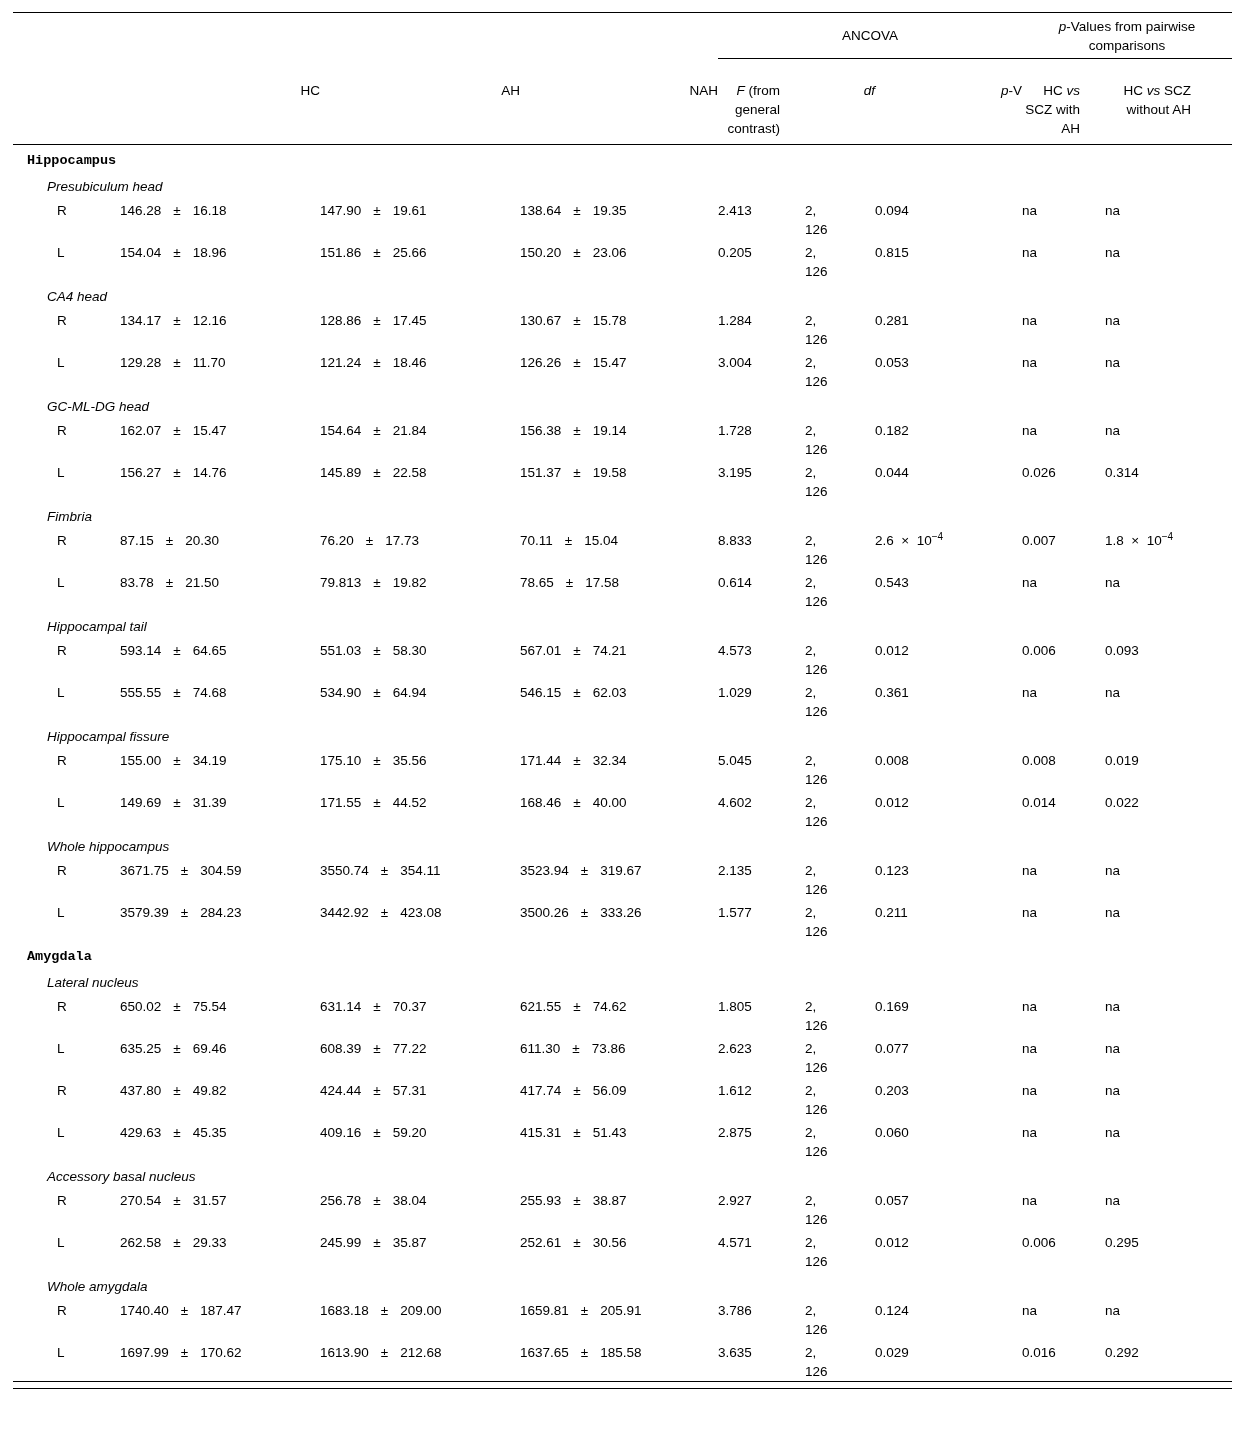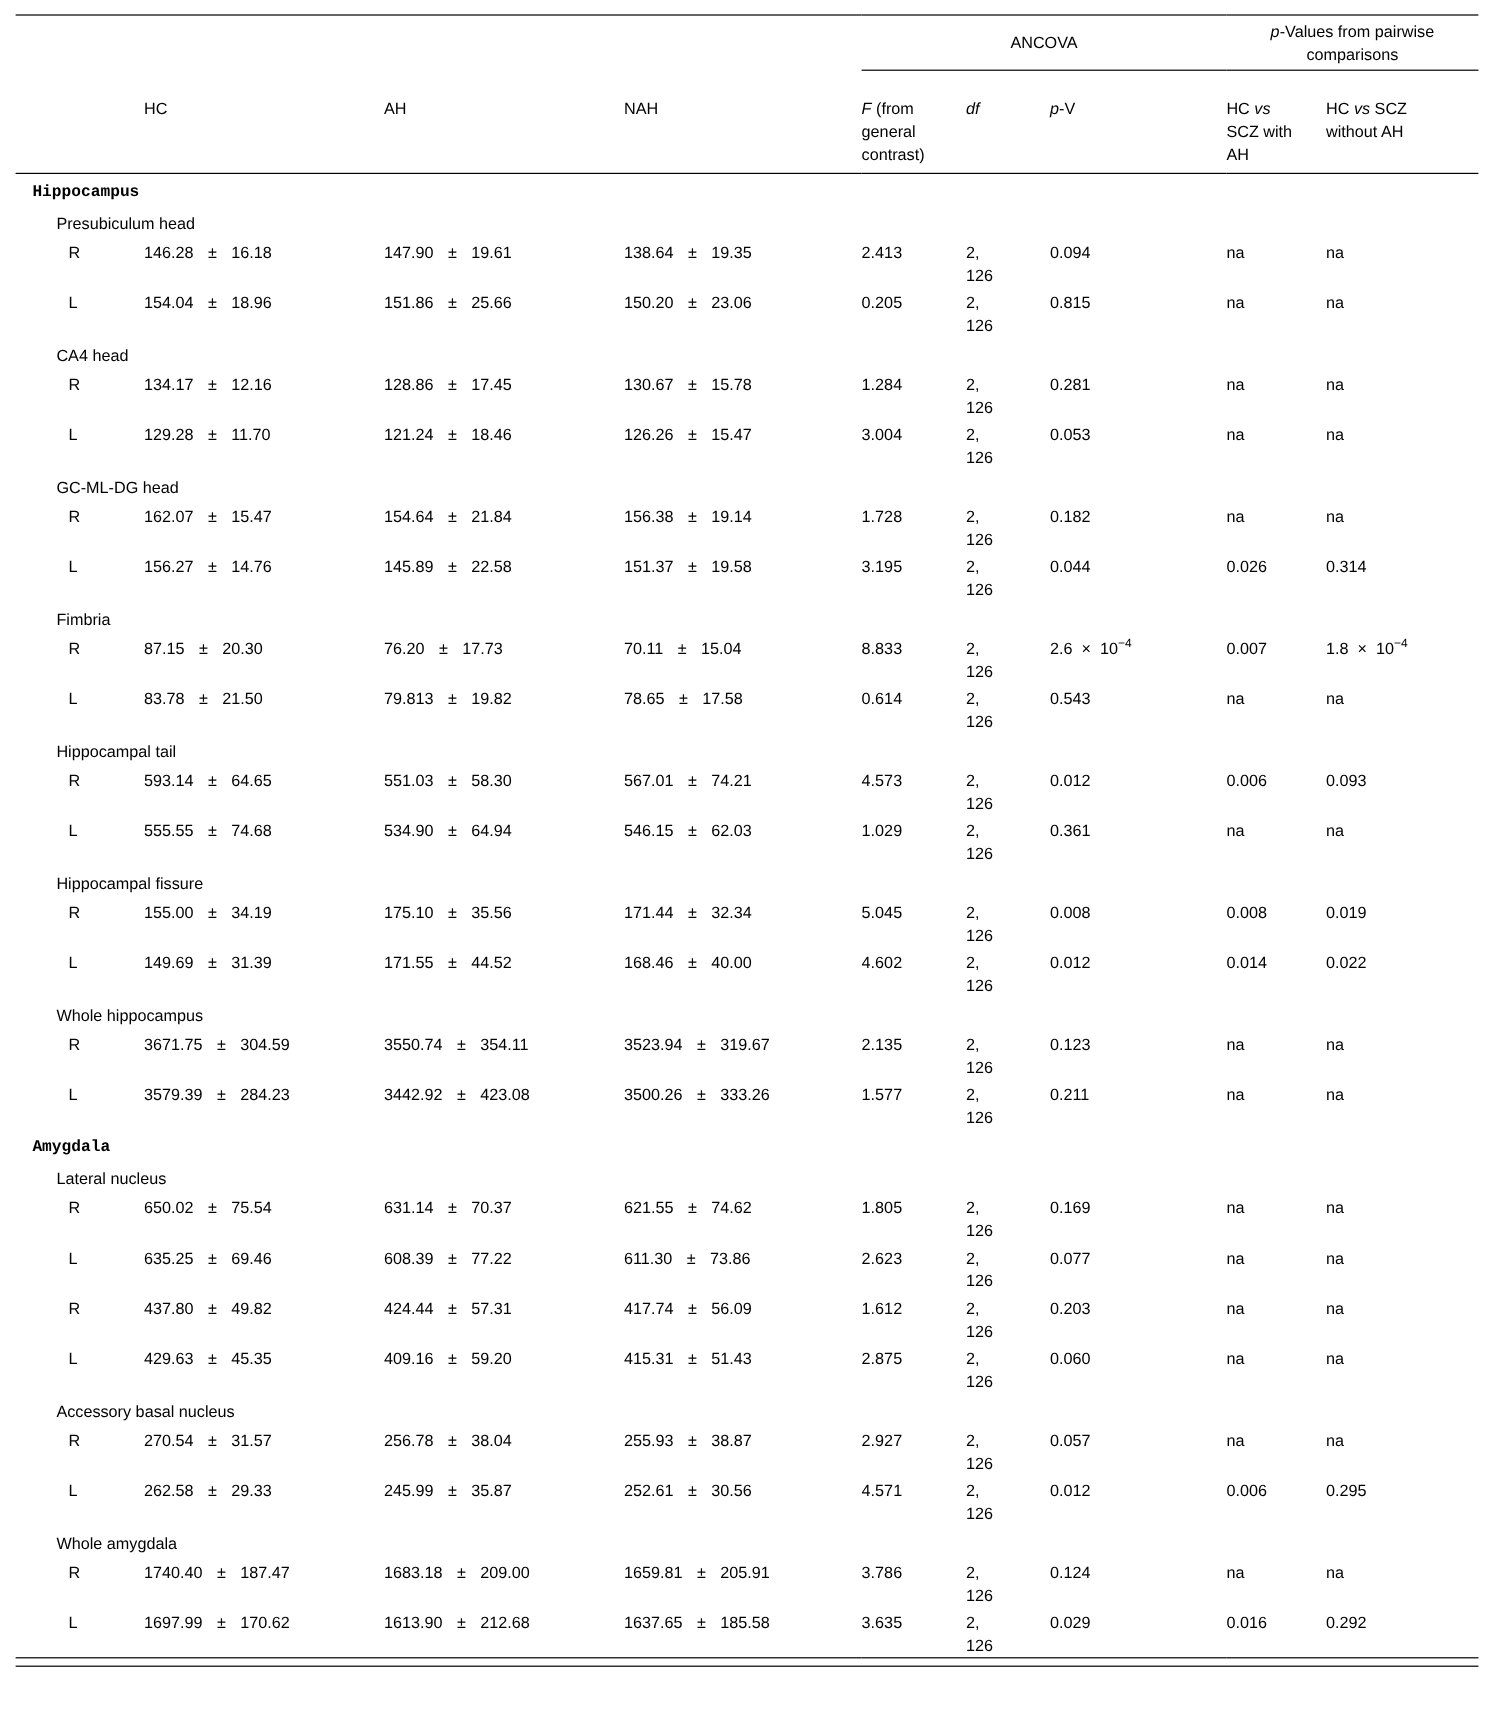--- a/index.html
+++ b/index.html
@@ -16,21 +16,21 @@
   table.stats-table {
     width: 1219px;
     border-collapse: collapse;
     table-layout: fixed;
     border-bottom: 1.5px solid #000;
   }
 
   
   .spanner-row td, .spanner-row th { border-top: 1.5px solid #000; }
   .spanner-row { height: 46px; }
-  th { font-weight: normal; text-align: left; }
+  th { font-weight: normal; text-align: right; }
   th.spanner {
     border-bottom: 1.2px solid #000;
     text-align: center;
     vertical-align: middle;
   }
   .pairwise-spanner-inner { width: 170px; margin: 0 auto; text-align: center; }
 
   .cols-row th {
     vertical-align: top;
     padding-top: 22px;
@@ -43,20 +43,21 @@
 
   
   td { vertical-align: top; }
   .section-row td {
     font-weight: bold;
     padding: 6px 0 0 14px;
     height: 26px;
     font-family: Liberation Mono, monospace;
   }
   .subsection-row td {
+    font-style: italic;
     padding: 6px 0 0 34px;
     height: 26px;
   }
   .data-row td { padding-top: 4px; height: 42px; }
   .data-row td.side-cell { padding-left: 44px; }
 
   .pm { margin: 0 12px; }
   sup { font-size: 10px; line-height: 0; vertical-align: super; }
 
   .bottom-rule {

